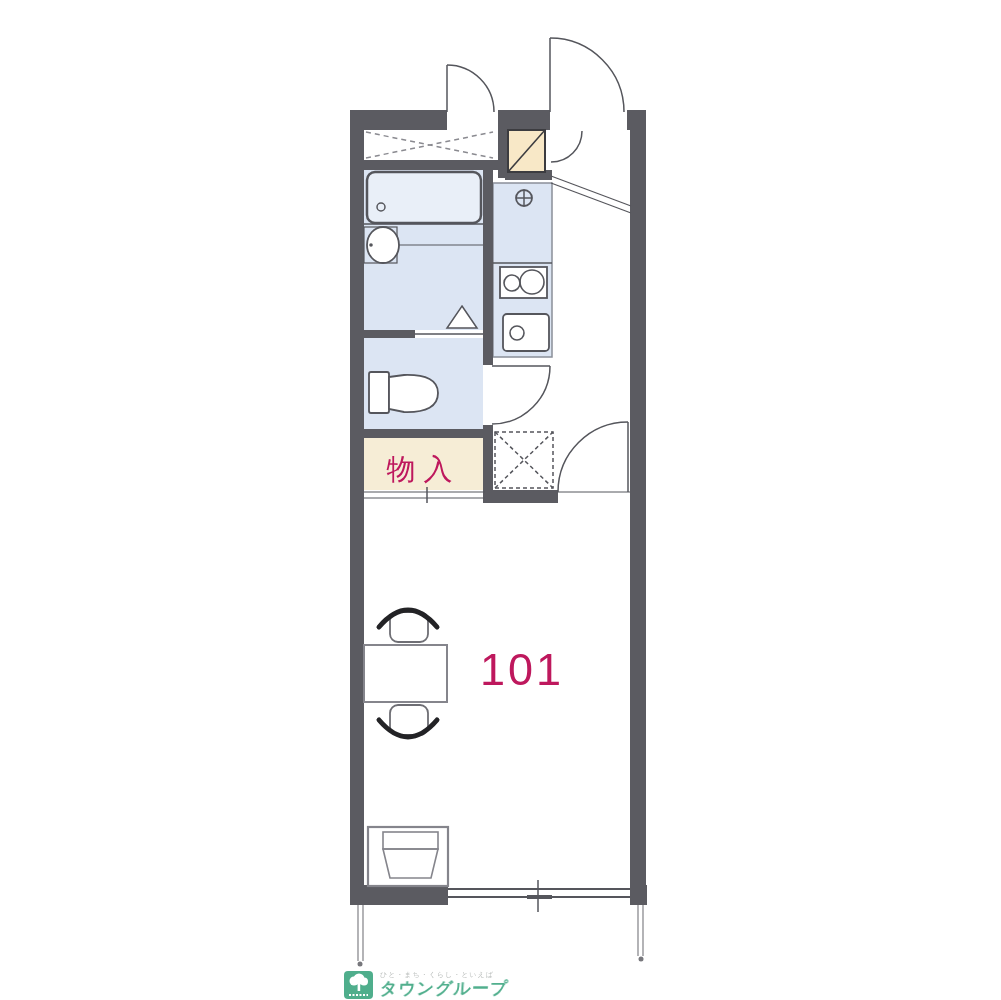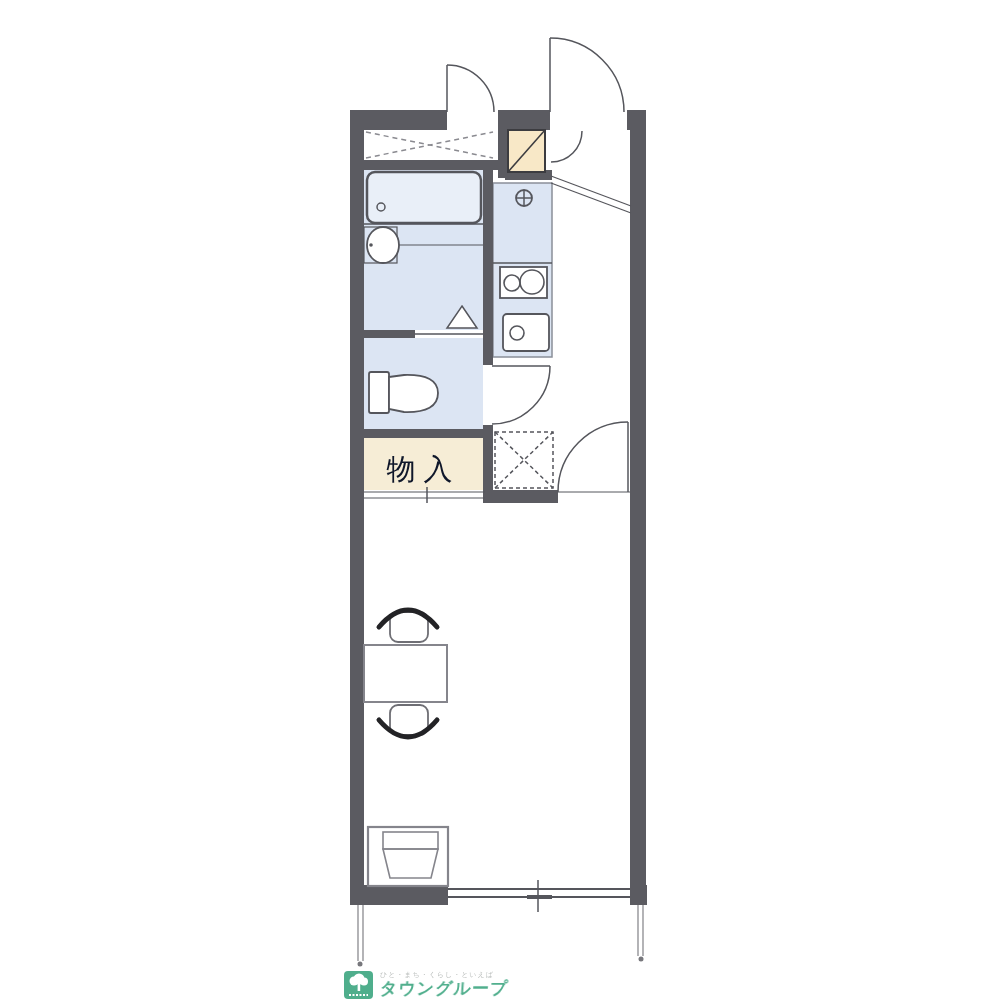--- a/index.html
+++ b/index.html
@@ -1,20 +1,20 @@
 <!DOCTYPE html>
 <html><head>
 <meta charset="utf-8">
 <style>
   html,body{margin:0;padding:0;background:#ffffff;}
   .canvas{position:relative;width:1001px;height:1000px;background:#fff;overflow:hidden;
           font-family:"Liberation Sans","DejaVu Sans",sans-serif;}
   .abs{position:absolute;}
   svg{display:block;}
-  .room-label{position:absolute;color:#0f172a;}
+  .room-label{position:absolute;color:#be185d;}
   .main-room-label{left:480px;top:646px;font-size:45px;line-height:1.07;letter-spacing:3px;font-weight:500;}
   .storage-label{left:364px;top:450px;width:119px;text-align:center;font-size:29px;letter-spacing:8px;font-weight:500;}
   .footer{position:absolute;left:344px;top:971px;height:29px;display:flex;align-items:flex-start;}
   .logo-box{width:29px;height:28px;border-radius:4px;background:#4fae8c;position:relative;flex:none;}
   .logo-text-wrap{margin-left:7px;padding-top:-2px;}
   .logo-tagline{font-size:7px;color:#b9bdbb;letter-spacing:1px;filter:blur(0.6px);line-height:8px;}
   .logo-name{font-size:17px;font-weight:bold;color:#4fae8c;letter-spacing:1px;line-height:19px;
              transform:skewX(-4deg);filter:blur(0.3px);}
 </style>
 </head>
@@ -162,20 +162,21 @@
     </g>
 
     <g stroke="#85858c" fill="#ffffff">
       <rect x="368" y="827" width="80" height="59" stroke-width="2.2"></rect>
       <rect x="383" y="832" width="55" height="17" stroke-width="1.6" fill="none"></rect>
       <path d="M 383 849 L 438 849 L 431 878 L 390 878 Z" stroke-width="1.6" fill="none"></path>
     </g>
   </svg>
 
   <div class="room-label main-room-label">
+    <div>101</div>
   </div>
 
   <div class="room-label storage-label">物入</div>
 
   <div class="footer">
     <div class="logo-box">
       <svg width="29" height="28" viewBox="0 0 29 28">
         <circle cx="10" cy="10" r="4.5" fill="#ffffff"></circle>
         <circle cx="15" cy="8" r="5.5" fill="#ffffff"></circle>
         <circle cx="20" cy="10.5" r="4" fill="#ffffff"></circle>

